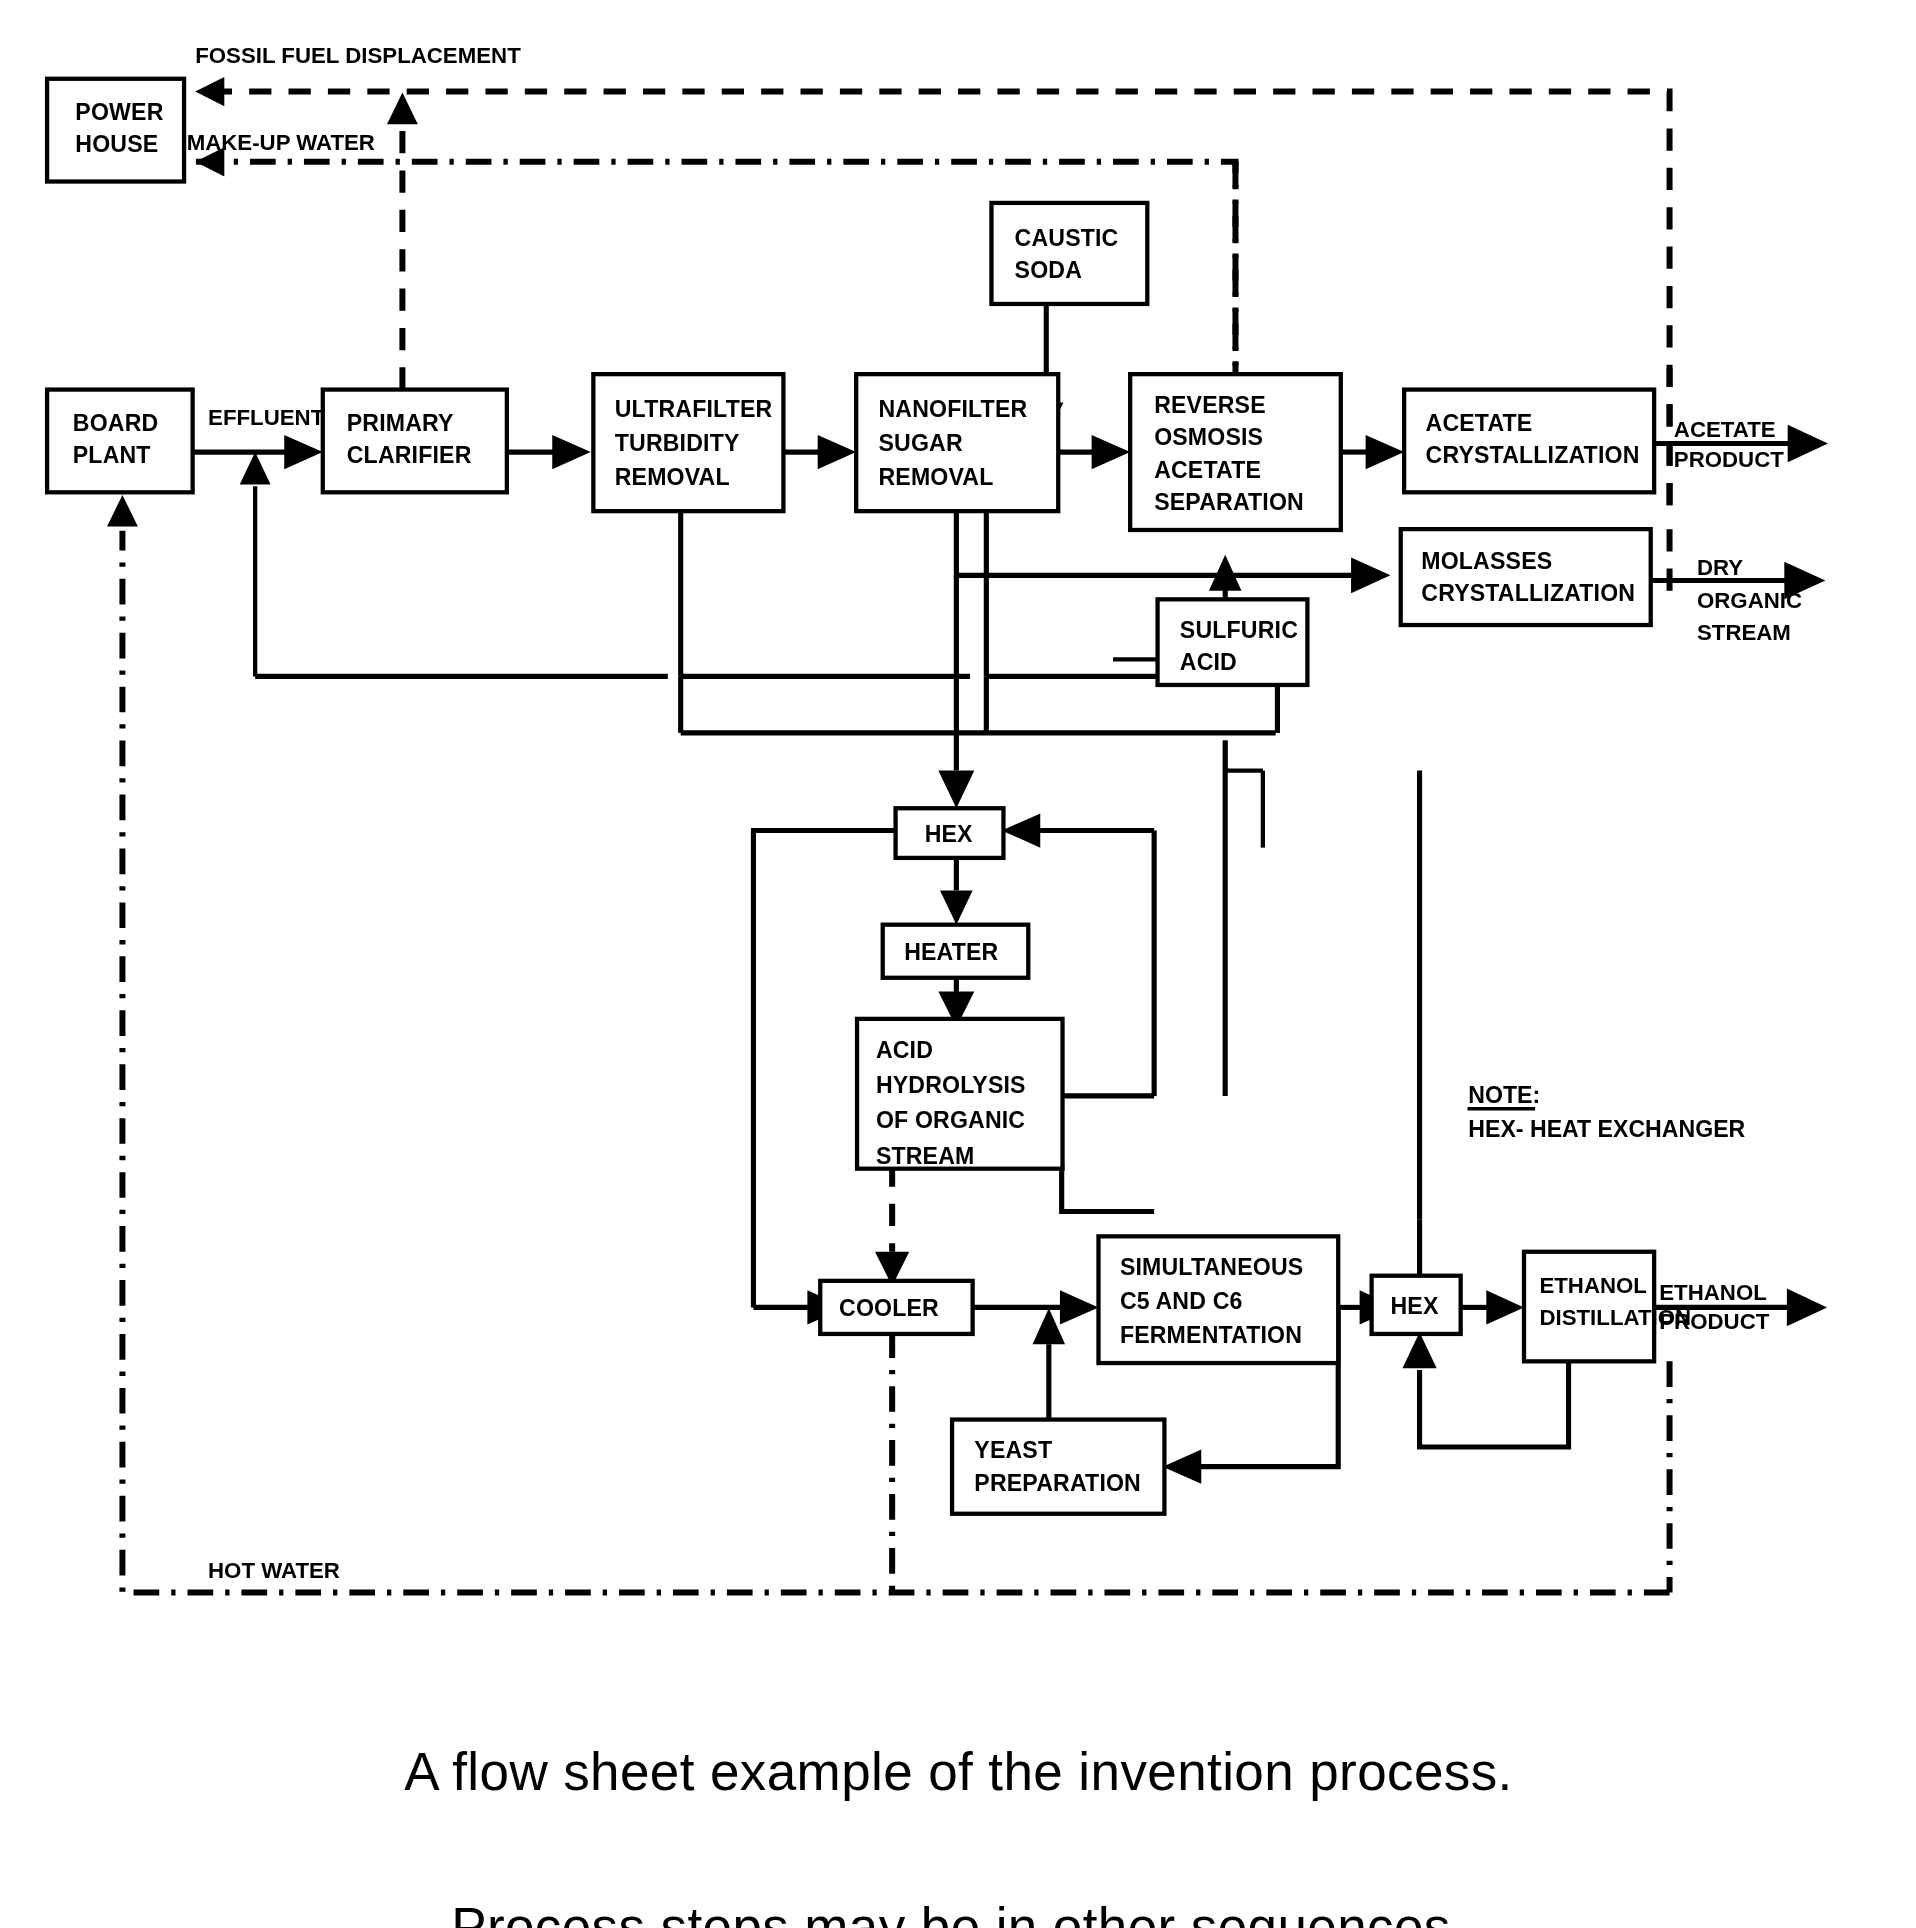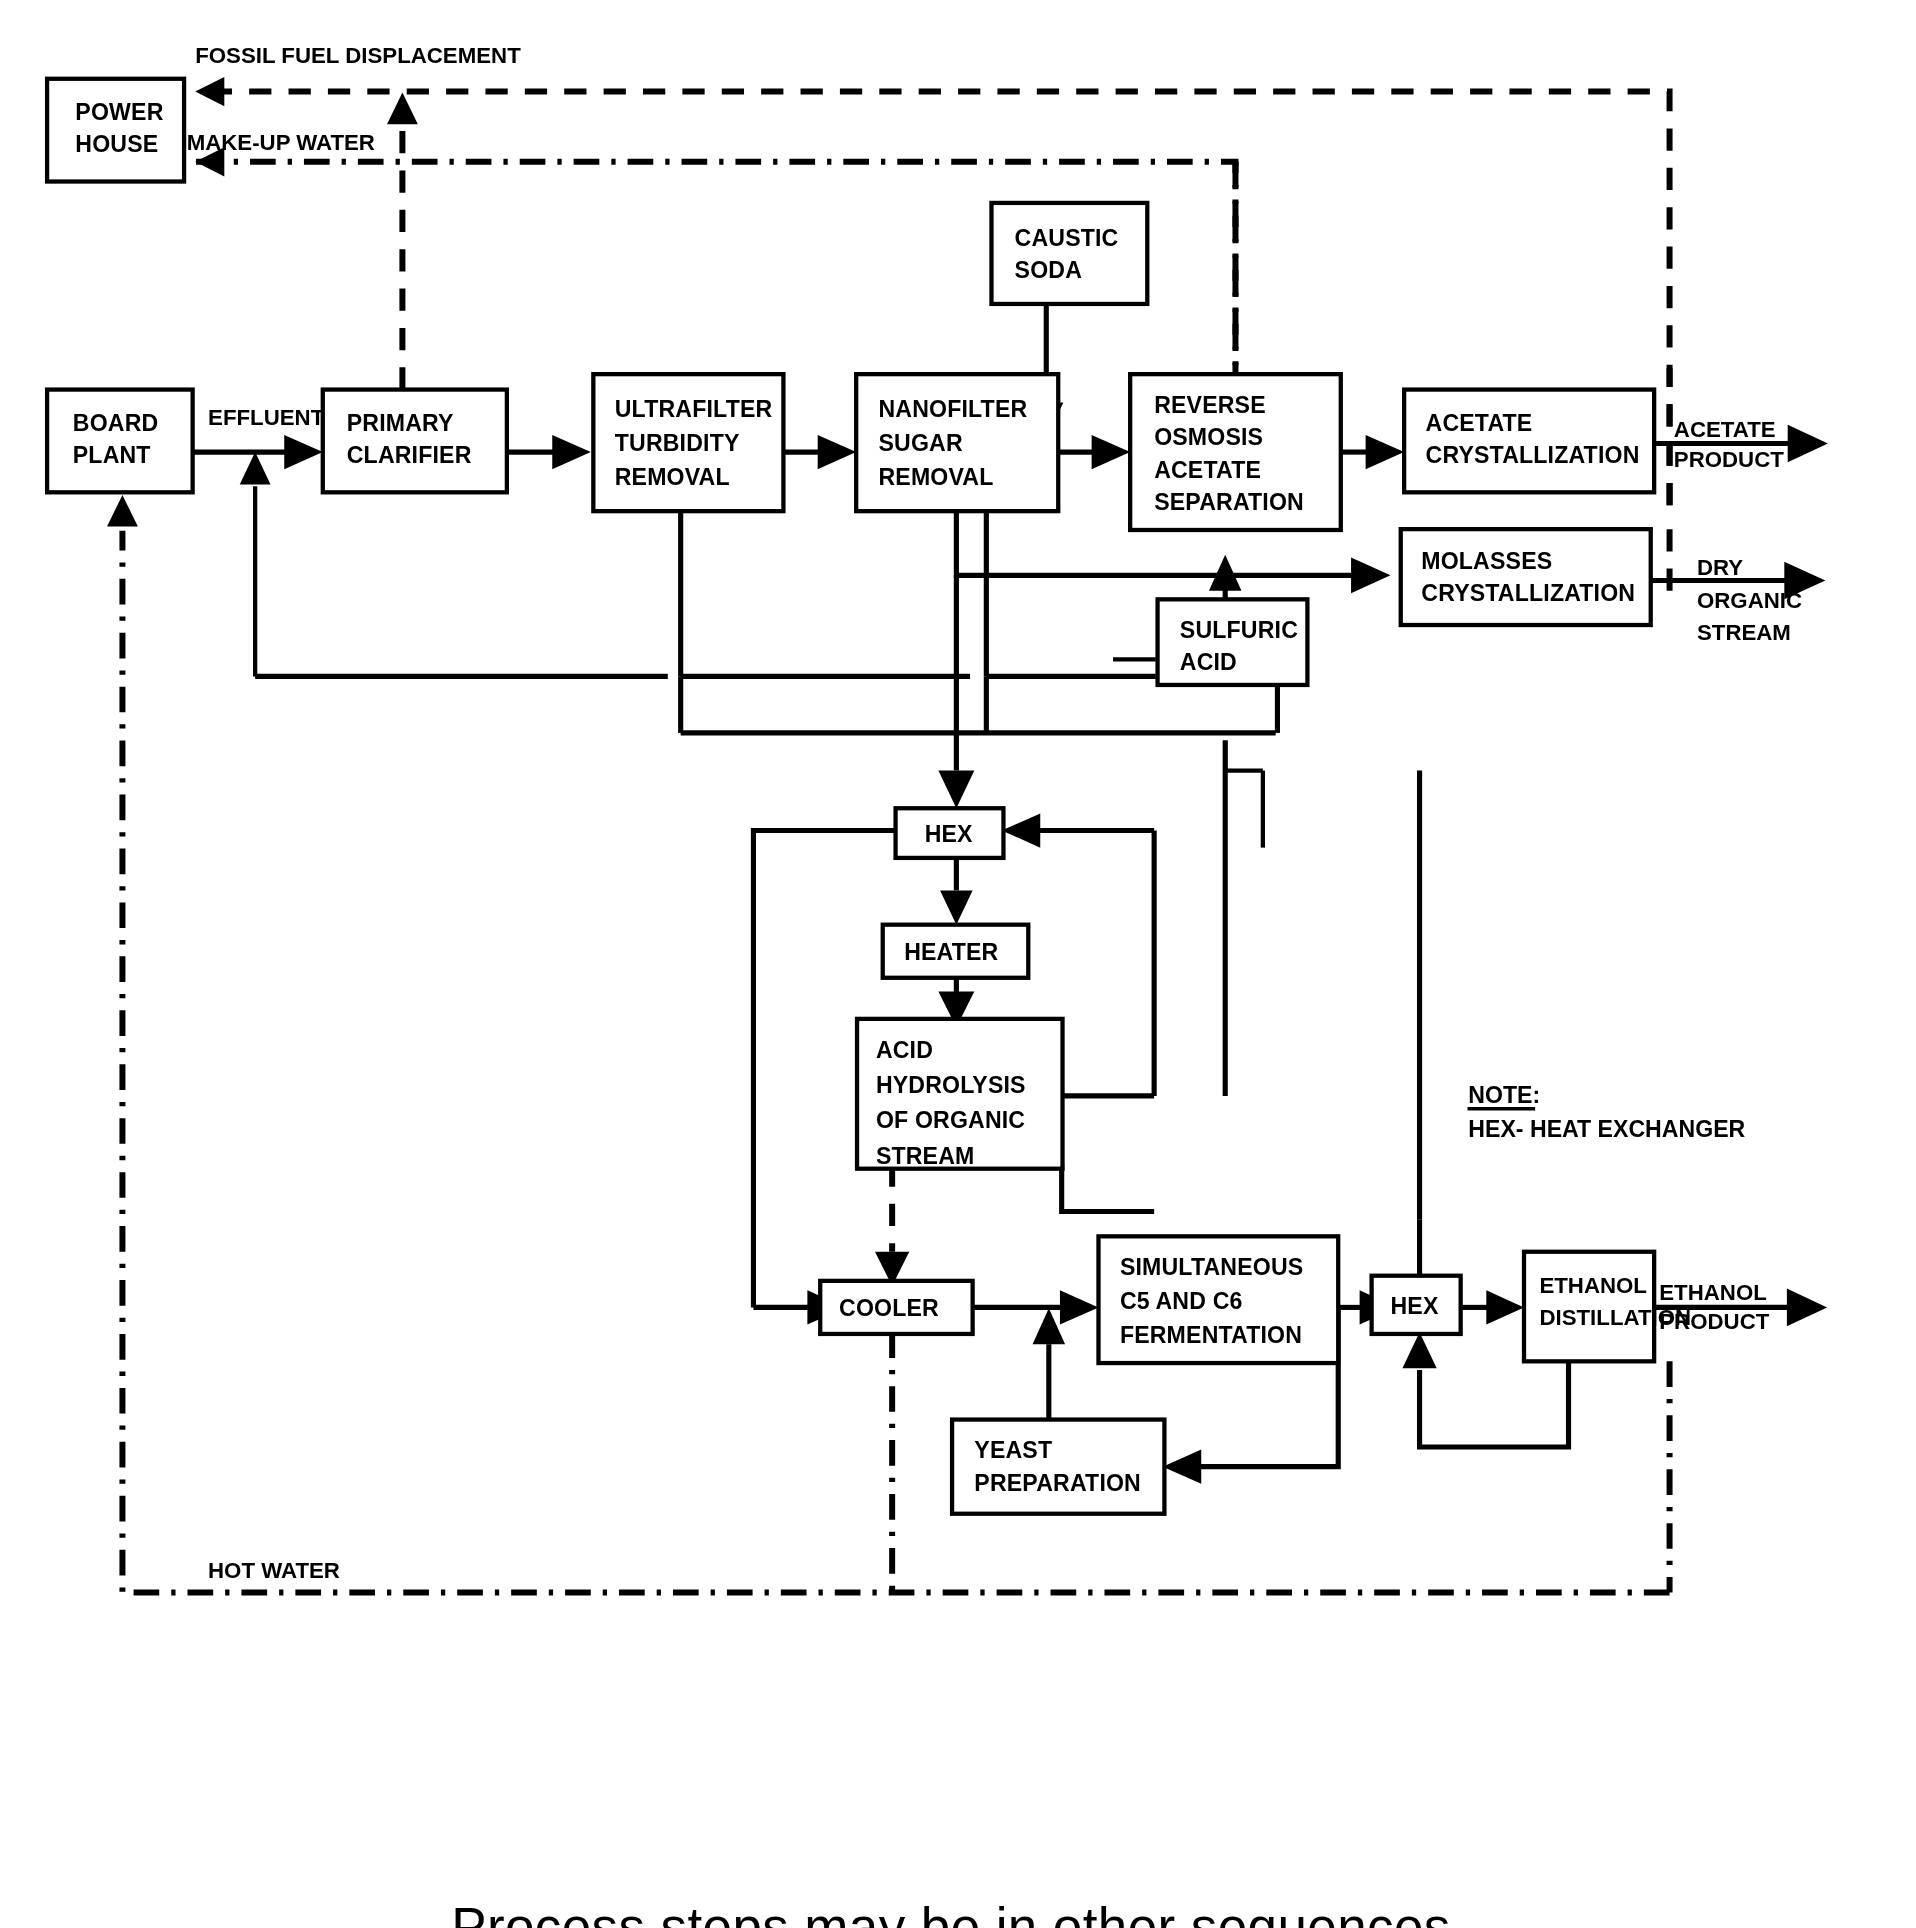--- a/index.html
+++ b/index.html
@@ -433,16 +433,17 @@
     <text class="stream-label" x="243" y="1843">HOT WATER</text>
 
     <g>
       <text class="note-label" x="1715" y="1288">NOTE:</text>
       <line x1="1714" y1="1295" x2="1793" y2="1295" stroke="#000000" stroke-width="4"></line>
       <text class="note-label" x="1715" y="1328">HEX- HEAT EXCHANGER</text>
     </g>
 
   </svg>
 
+  <div class="caption" id="caption-line-1">A flow sheet example of the invention process.</div>
   <div class="caption" id="caption-line-2">Process steps may be in other sequences.</div>
 
 </div>
 
 
 </body></html>

